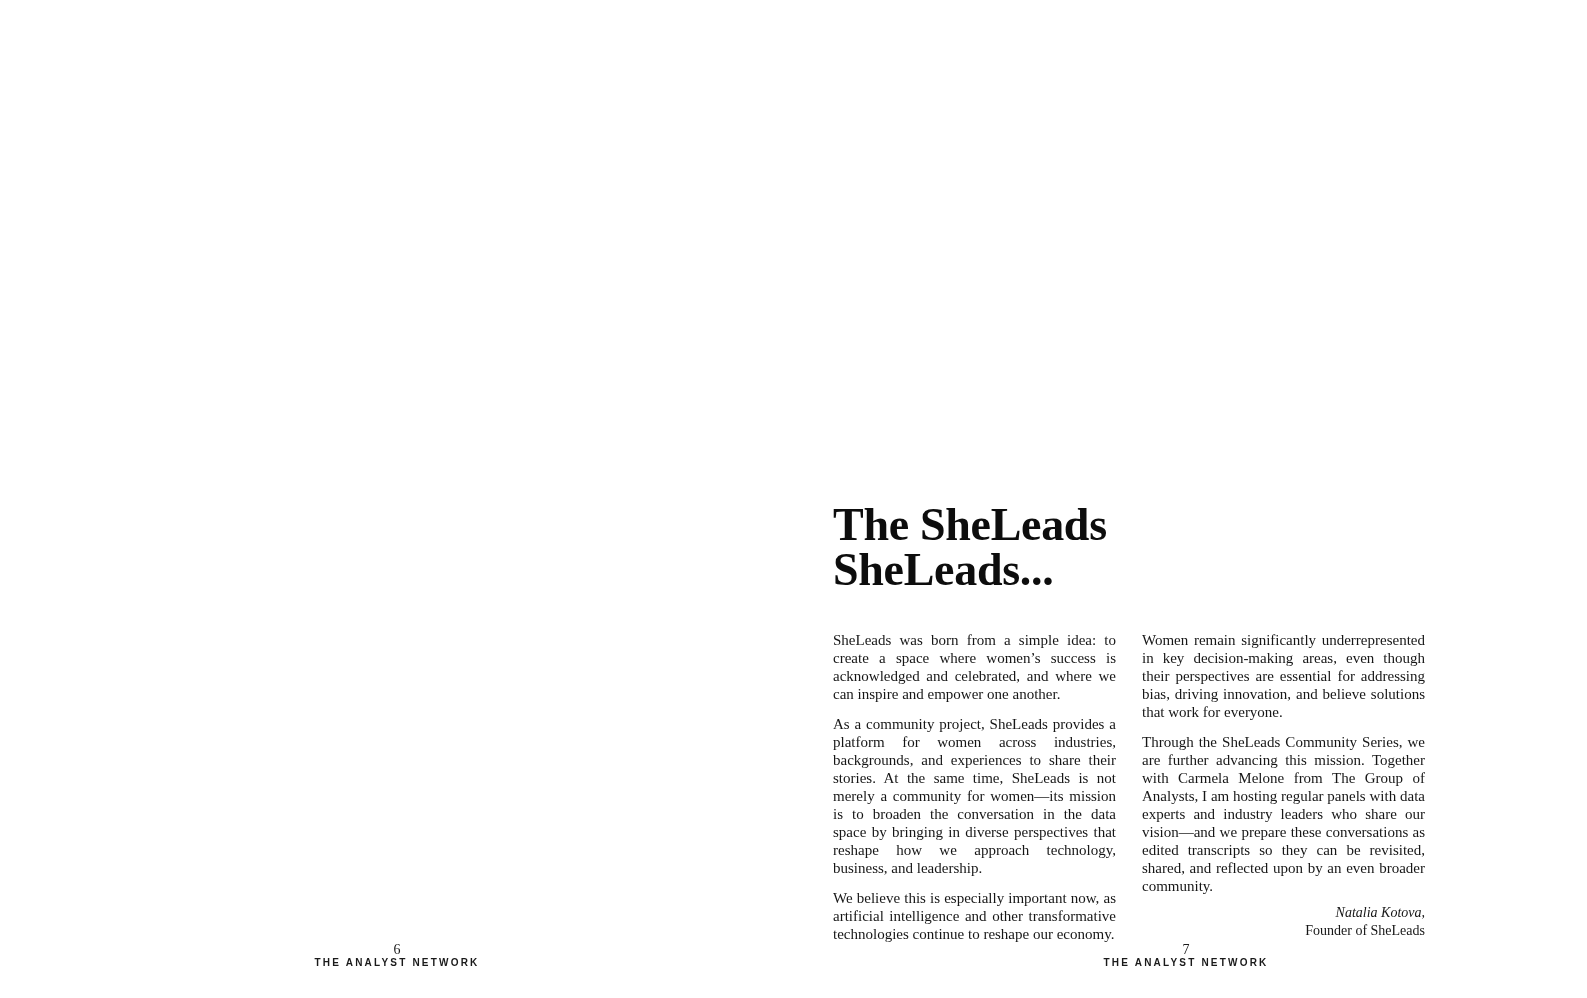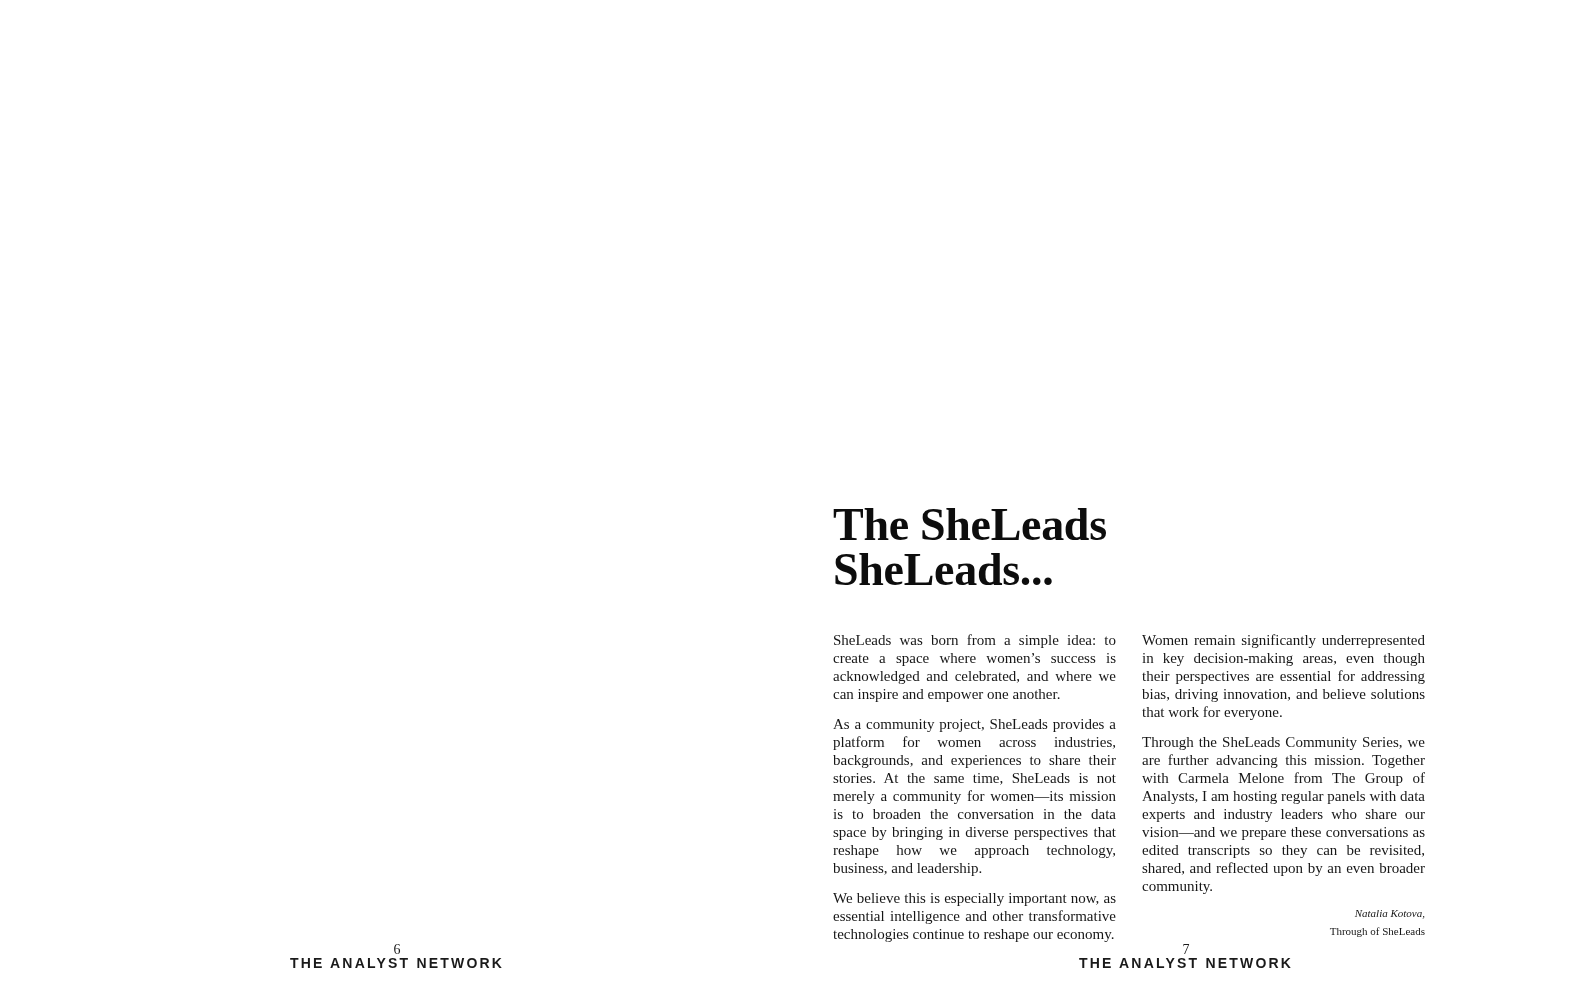--- a/index.html
+++ b/index.html
@@ -64,21 +64,21 @@
   }
   .col p {
     margin: 0 0 12px 0;
   }
   .col p:last-of-type { margin-bottom: 0; }
 
   
   .signature {
     margin-top: 9px;
     text-align: right;
-    font-size: 11px;
+    font-size: 14px;
     line-height: 18px;
   }
   .sig-name { font-style: italic; }
   .sig-role { font-style: normal; }
 
   
   .page-footer {
     position: absolute;
     top: 943px;
     transform: translateX(-50%);
@@ -90,21 +90,21 @@
   .page-number {
     font-family: "Liberation Serif", serif;
     font-size: 14px;
     line-height: 14px;
     color: #1a1a1a;
   }
   .publication {
     margin-top: 1px;
     font-family: "Liberation Sans", sans-serif;
     font-weight: 700;
-    font-size: 14px;
+    font-size: 10px;
     line-height: 10px;
     letter-spacing: 2.2px;
     color: #1a1a1a;
   }
 </style>
 </head>
 <body>
 
 <div class="spread">
 
@@ -115,30 +115,30 @@
     <h1 class="article-title">
       <span class="title-line">The SheLeads</span>
       <span class="title-line">SheLeads...</span>
     </h1>
 
     <div class="columns">
 
       <div class="col">
         <p>SheLeads was born from a simple idea: to create a space where women’s success is acknowledged and celebrated, and where we can inspire and empower one another.</p>
         <p>As a community project, SheLeads provides a platform for women across industries, backgrounds, and experiences to share their stories. At the same time, SheLeads is not merely a community for women—its mission is to broaden the conversation in the data space by bringing in diverse perspectives that reshape how we approach technology, business, and leadership.</p>
-        <p>We believe this is especially important now, as essential intelligence and other transformative technologies continue to reshape our economy.</p>
+        <p>We believe this is especially important now, as artificial intelligence and other transformative technologies continue to reshape our economy.</p>
       </div>
 
       <div class="col">
         <p>Women remain significantly underrepresented in key decision-making areas, even though their perspectives are essential for addressing bias, driving innovation, and believe solutions that work for everyone.</p>
         <p>Through the SheLeads Community Series, we are further advancing this mission. Together with Carmela Melone from The Group of Analysts, I am hosting regular panels with data experts and industry leaders who share our vision—and we prepare these conversations as edited transcripts so they can be revisited, shared, and reflected upon by an even broader community.</p>
 
         <div class="signature">
           <div class="sig-name">Natalia Kotova,</div>
-          <div class="sig-role">Through of SheLeads</div>
+          <div class="sig-role">Founder of SheLeads</div>
         </div>
       </div>
 
     </div>
   </section>
 
   <footer class="page-footer page-footer-left">
     <div class="page-number">6</div>
     <div class="publication">THE ANALYST NETWORK</div>
   </footer>

